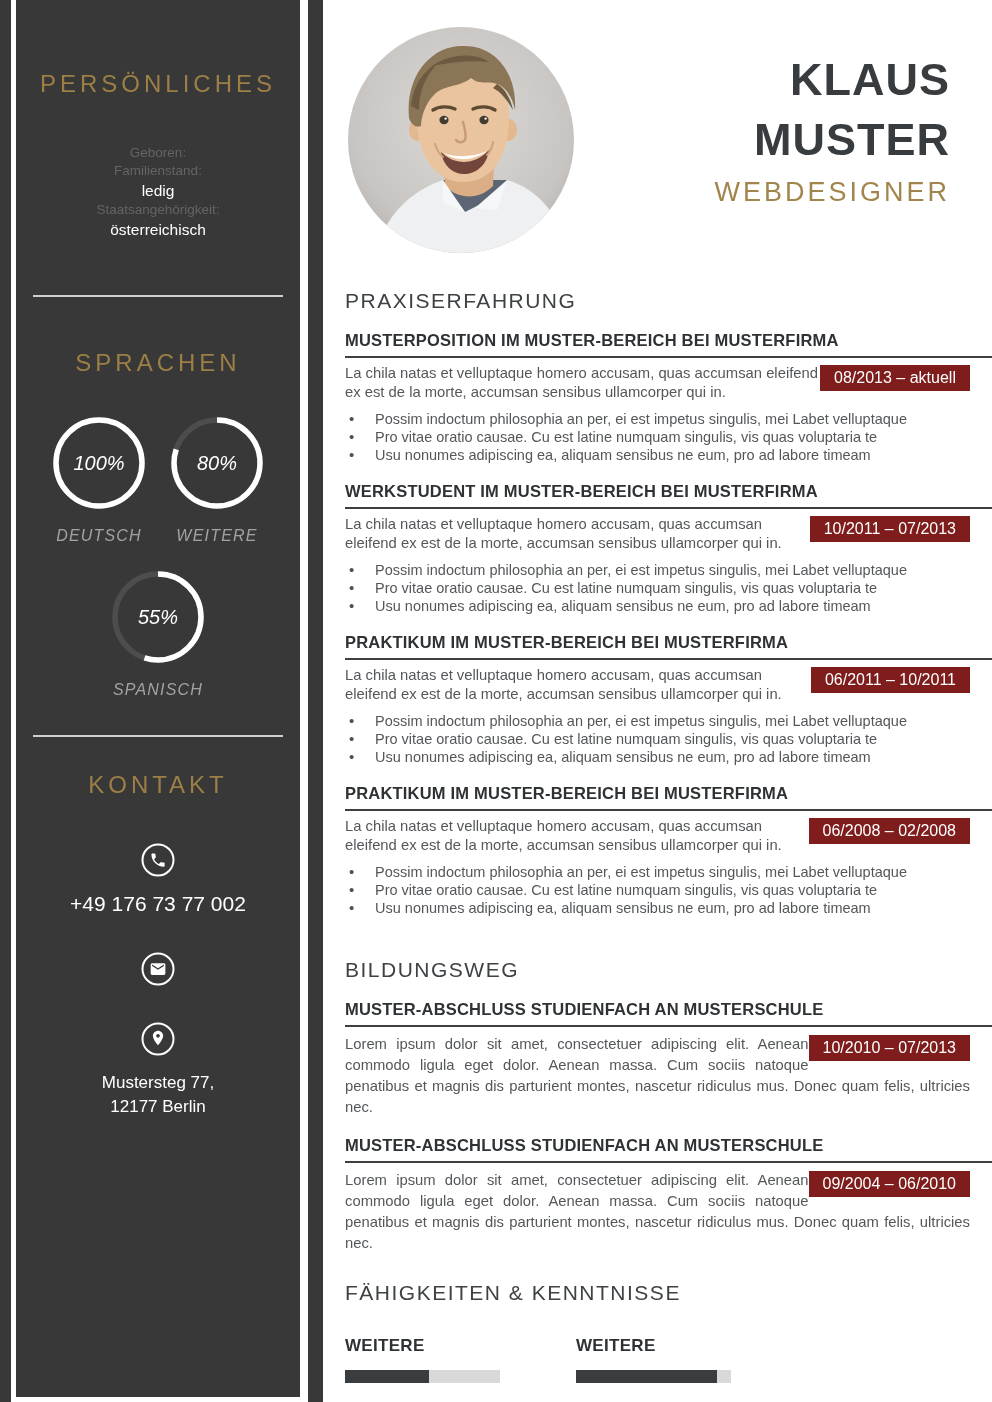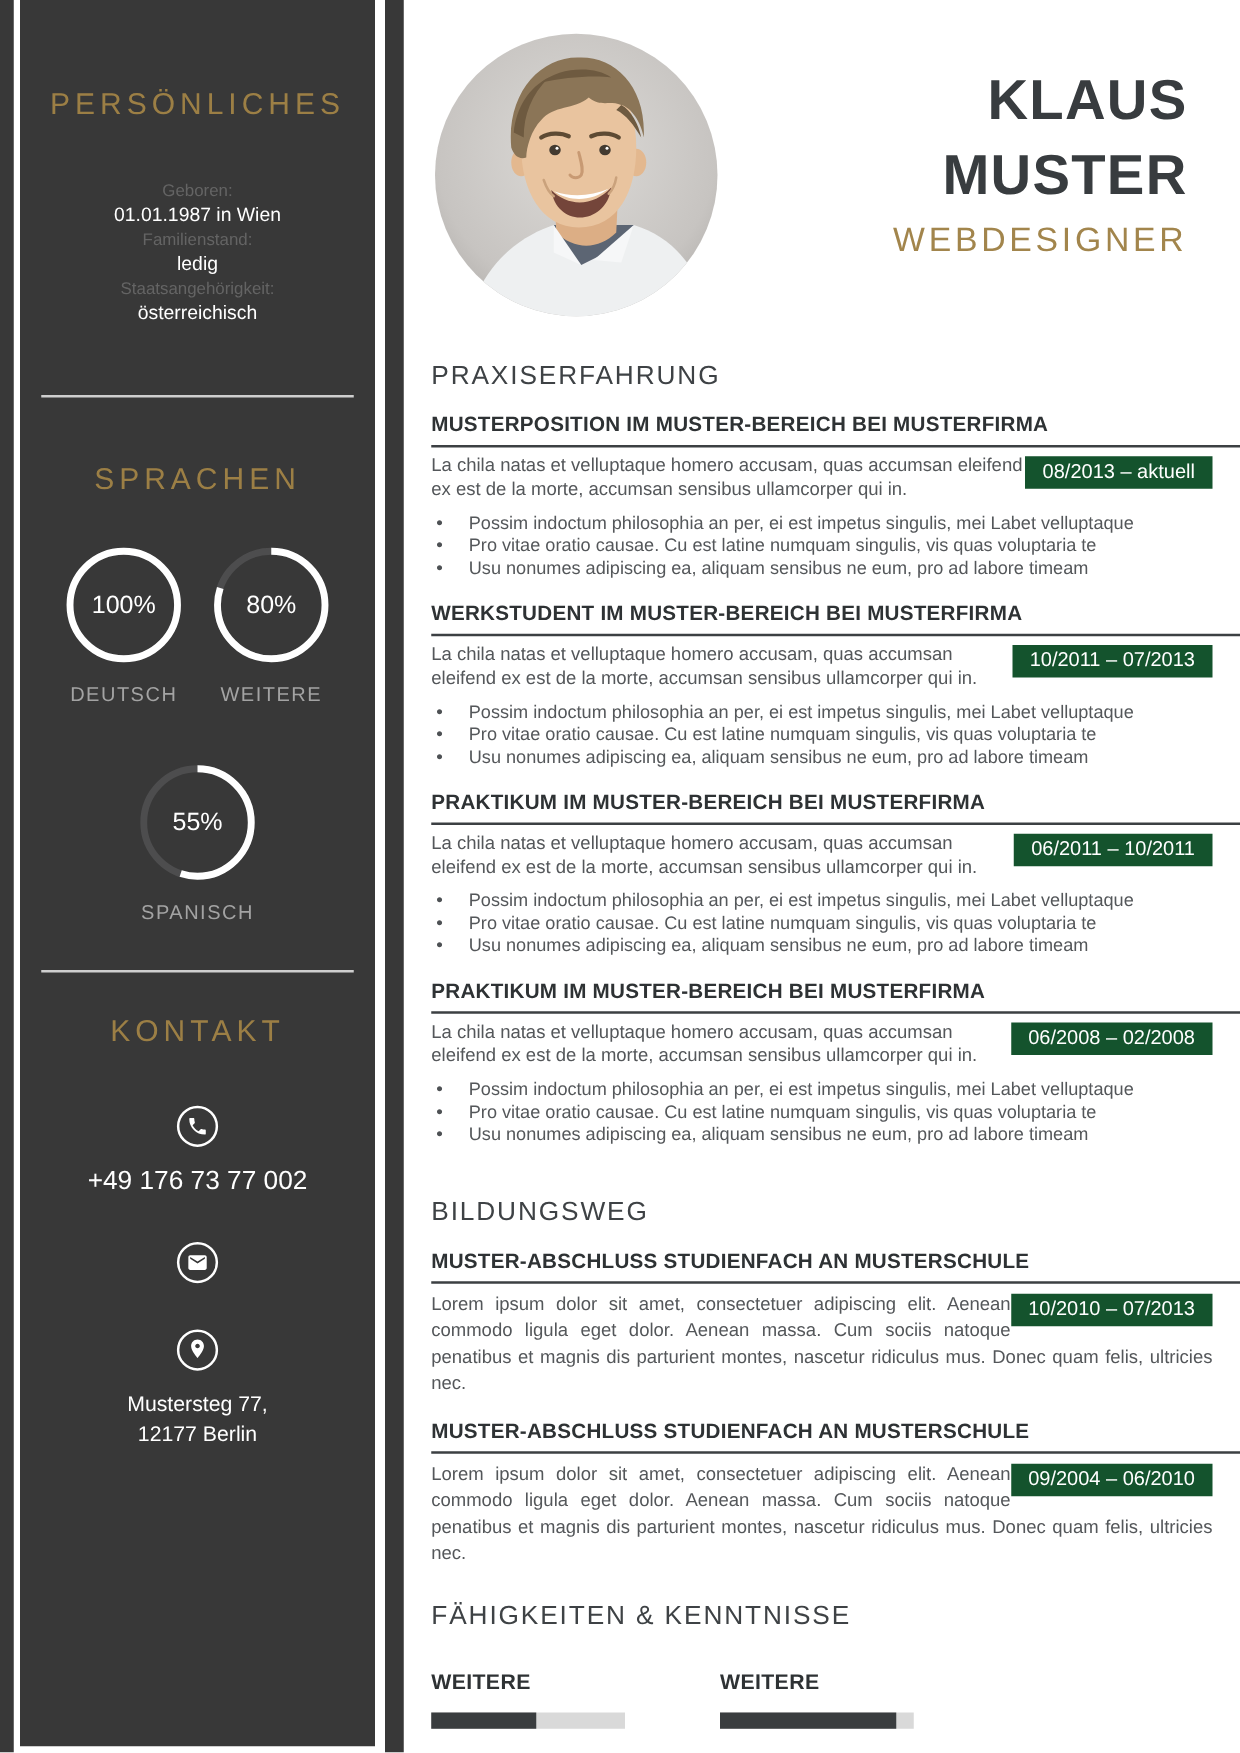--- a/index.html
+++ b/index.html
@@ -26,21 +26,21 @@
     color: #9c7f45; line-height: 24px;
   }
   .heading-personal { padding-top: 0; margin-top: 72px; }
   .p-fields { margin-top: 48px; }
   .p-label { font-size: 13.5px; color: #646464; line-height: 18px; }
   .p-value { font-size: 15.5px; color: #ffffff; line-height: 21px; }
   .side-divider { width: 250px; height: 2px; background: #cfcfcf; border: 0; margin: 55px auto 0; }
   .heading-sprachen { margin-top: 54px; }
   .lang-grid {
     margin-top: 40px; padding: 0 24px;
-    display: grid; grid-template-columns: 1fr 1fr; row-gap: 44px;
+    display: grid; grid-template-columns: 1fr 1fr; row-gap: 24px; font-style: italic;
   }
   .lang-item { display: flex; flex-direction: column; align-items: center; }
   .lang-item:nth-child(3) { grid-column: 1 / 3; }
   .ring-box { position: relative; width: 96px; height: 96px; }
   .ring-box svg { width: 96px; height: 96px; display: block; }
   .ring-bg { fill: none; stroke: #4d4d4e; stroke-width: 5.5; }
   .ring-fg { fill: none; stroke: #ffffff; stroke-width: 5.5; }
   .ring-pct {
     position: absolute; inset: 0; display: flex; align-items: center; justify-content: center;
     font-size: 20px; color: #ffffff;
@@ -69,21 +69,21 @@
   }
   .heading-bildung { margin-top: 40px; }
   .heading-skills { margin-top: 26px; }
 
   .entry { margin-top: 17px; }
   .entry + .entry { margin-top: 17px; }
   .entry-title { font-size: 16.5px; font-weight: 700; color: #2e3234; letter-spacing: 0.2px; line-height: 20px; }
   .entry-rule { height: 2px; background: #3c4043; margin-top: 6px; width: calc(100% + 22px); }
   .entry-body { position: relative; }
   .badge {
-    float: right; background: #14532d; color: #ffffff;
+    float: right; background: #7f1d1d; color: #ffffff;
     font-size: 16px; line-height: 26px; padding: 0 14px;
     min-width: 150px; text-align: center; margin-top: 1px;
   }
   .entry-text { font-size: 14.8px; color: #54575a; line-height: 19px; margin-top: 6px; }
   .entry-bullets { margin-top: 8px; list-style: none; padding-left: 30px; }
   .entry-bullets li {
     position: relative; font-size: 14.5px; color: #54575a; line-height: 18px;
   }
   .entry-bullets li::before {
     content: "\2022"; position: absolute; left: -26px; top: 0;
@@ -103,21 +103,20 @@
 <body>
 
 <div class="strip-a"></div>
 <div class="strip-b"></div>
 
 <aside class="sidebar">
   <h2 class="side-heading heading-personal">PERSÖNLICHES</h2>
   <div class="p-fields">
       <div class="p-field">
     <div class="p-label">Geboren:</div>
-    <div class="p-value">01.01.1987 in Wien</div>
   </div>
       <div class="p-field">
     <div class="p-label">Familienstand:</div>
     <div class="p-value">ledig</div>
   </div>
       <div class="p-field">
     <div class="p-label">Staatsangehörigkeit:</div>
     <div class="p-value">österreichisch</div>
   </div>
     </div>

